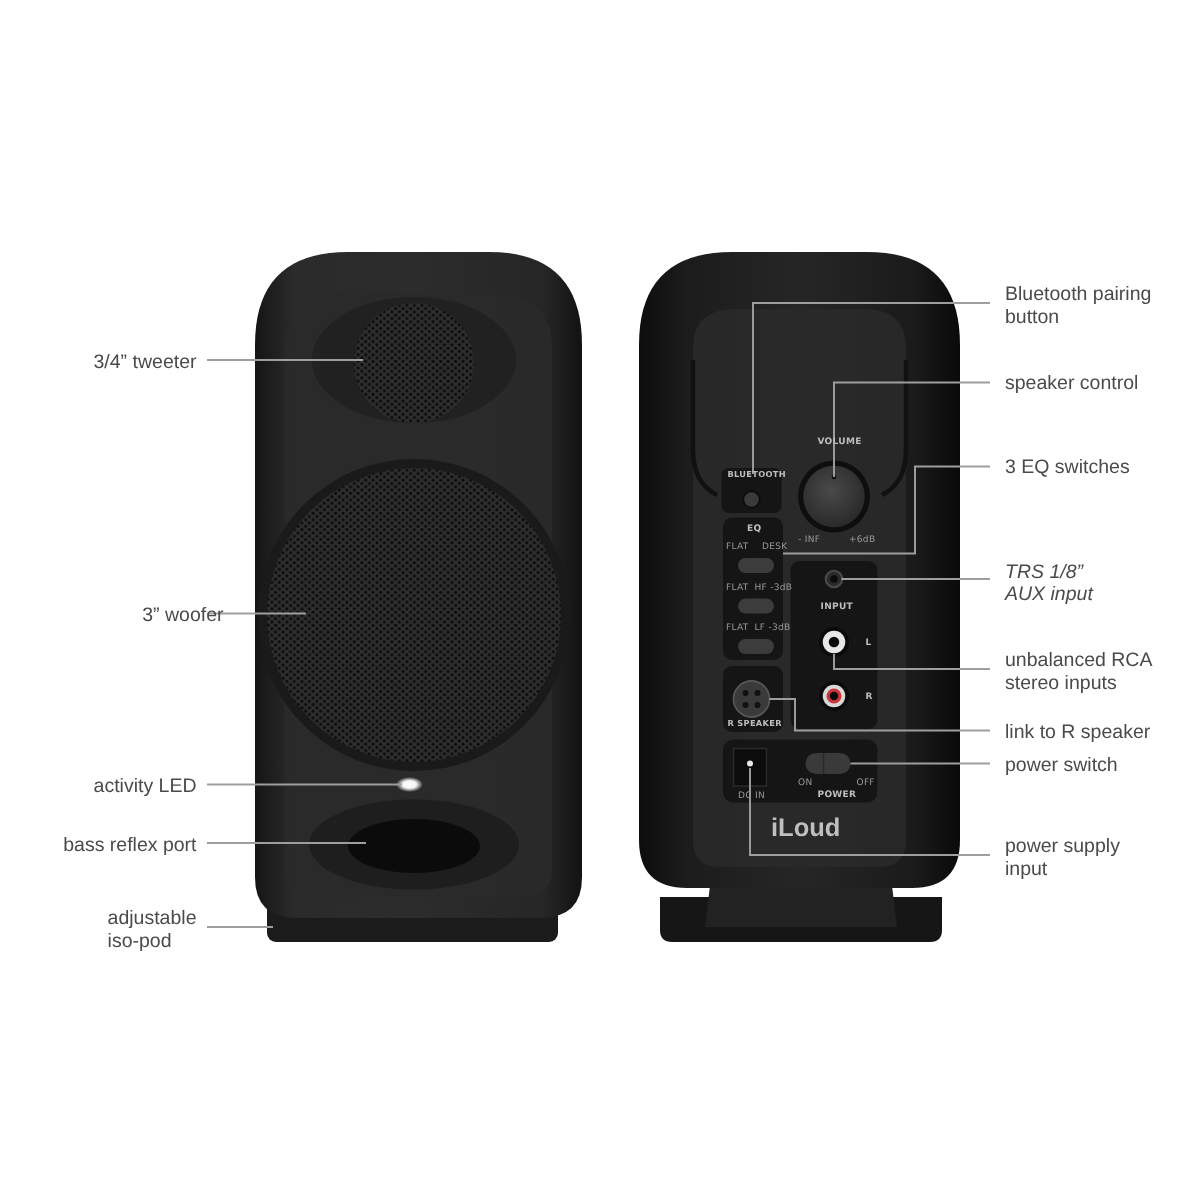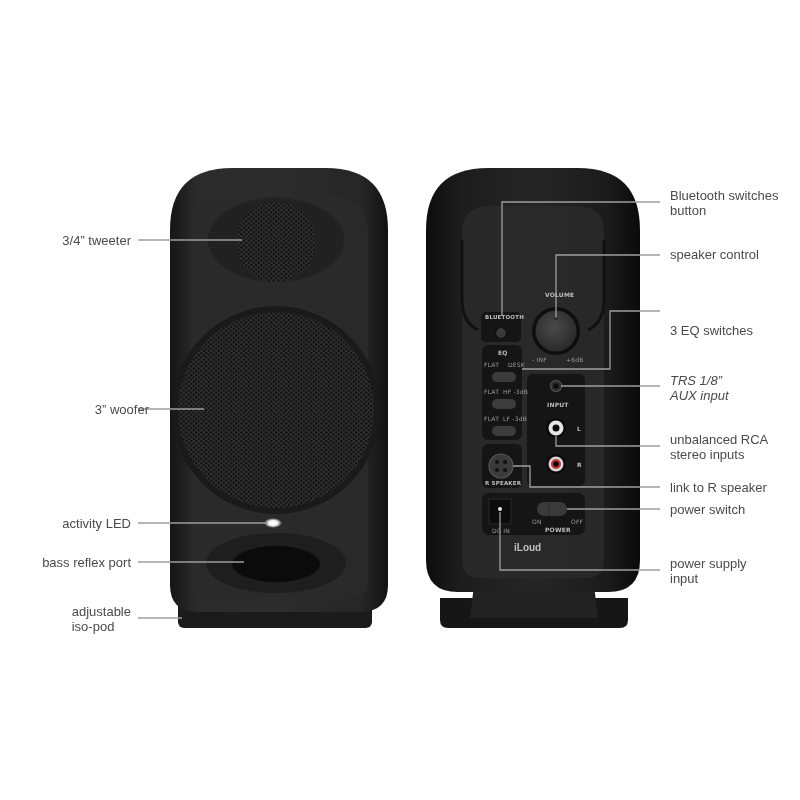--- a/index.html
+++ b/index.html
@@ -12,21 +12,21 @@
   .label.left { }
   .label.right { text-align: left; }
   svg.scene { position: absolute; left: 0; top: 0; }
   .panel-text {
     position: absolute; color: #bdbdbd; font-family: "DejaVu Sans", sans-serif;
     font-size: 6px; font-weight: bold; letter-spacing: 0.2px; white-space: nowrap;
   }
   .panel-text.thin { font-weight: normal; color: #9a9a9a; }
   .brand {
     position: absolute; color: #bfbfbf; font-family: "Liberation Sans", sans-serif;
-    font-size: 10px; font-weight: bold;
+    font-size: 17px; font-weight: bold;
   }
 </style>
 </head>
 <body>
 
 <svg class="scene" width="800" height="800" viewBox="0 0 800 800">
   <defs>
     <pattern id="mesh" width="5" height="4.4" patternUnits="userSpaceOnUse">
       <rect width="5" height="4.4" fill="#2e2e2e"></rect>
       <circle cx="1.25" cy="1.1" r="1.05" fill="#0c0c0c"></circle>
@@ -169,25 +169,25 @@
 <div class="label left" style="right:669px;top:233px;">3/4” tweeter</div>
 <div class="label left" style="right:651px;top:402px;">3” woofer</div>
 <div class="label left" style="right:669px;top:516px;margin-left:44px;">activity LED</div>
 <div class="label left" style="right:669px;top:555px;">bass reflex port</div>
 <div class="label left" style="right:669px;top:604px;">
   <div>adjustable</div>
   <div>iso-pod</div>
 </div>
 
 <div class="label right" style="left:670px;top:188px;">
-  <div>Bluetooth switches</div>
+  <div>Bluetooth pairing</div>
   <div>button</div>
 </div>
 <div class="label right" style="left:670px;top:247px;">speaker control</div>
-<div class="label right" style="left:670px;top:303px;margin-top:20px;">3 EQ switches</div>
+<div class="label right" style="left:670px;top:303px;">3 EQ switches</div>
 <div class="label right" style="left:670px;top:373px;font-style:italic;">
   <div>TRS 1/8”</div>
   <div>AUX input</div>
 </div>
 <div class="label right" style="left:670px;top:432px;">
   <div>unbalanced RCA</div>
   <div>stereo inputs</div>
 </div>
 <div class="label right" style="left:670px;top:480px;">link to R speaker</div>
 <div class="label right" style="left:670px;top:502px;">power switch</div>

